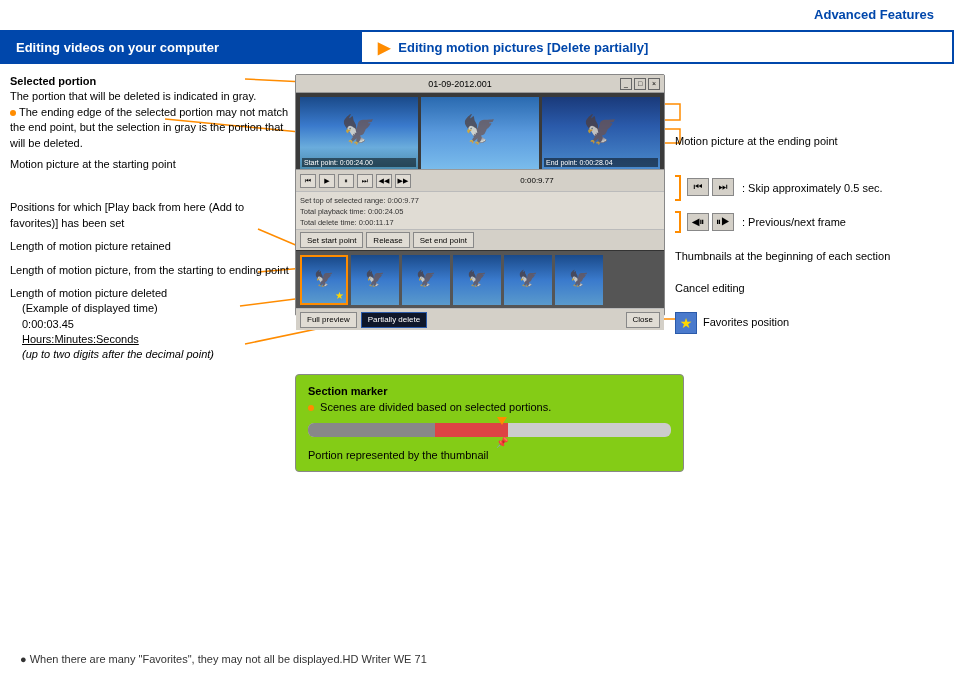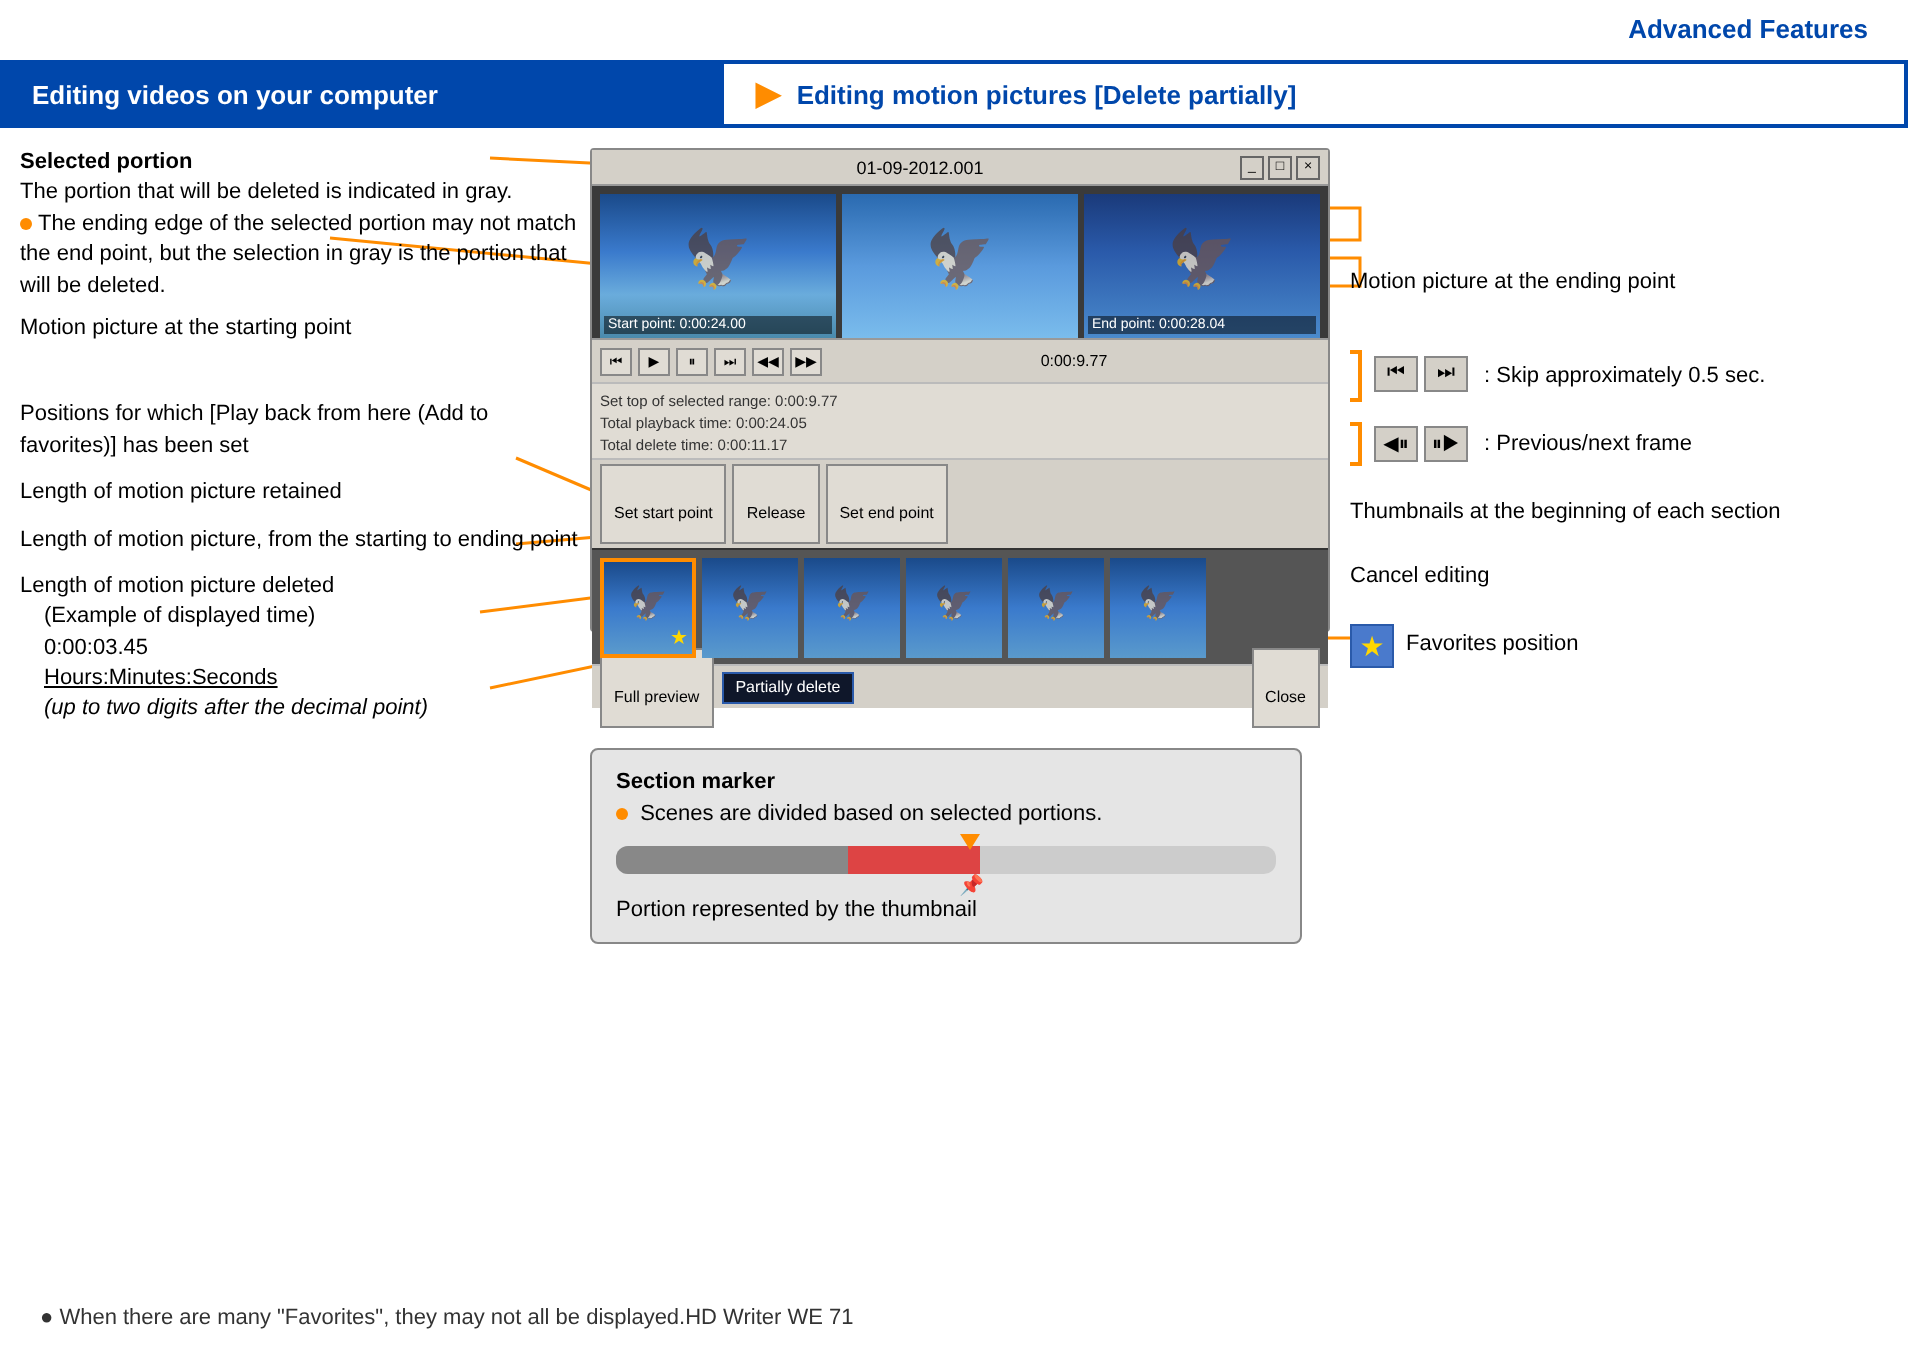--- a/index.html
+++ b/index.html
@@ -96,25 +96,25 @@
       left: 675px;
       top: 10px;
       width: 270px;
     }
 
     
     .section-marker-box {
       position: absolute;
       left: 295px;
       top: 310px;
-      width: 356px;
+      width: 389px;
       border: 1px solid #888;
       border-radius: 4px;
       padding: 10px 12px;
-      background: #e5e5e5;
+      background: #84cc16;
     }
 
     
     .annotation {
       position: relative;
       margin-bottom: 8px;
       font-size: 11px;
       line-height: 1.35;
     }
 
@@ -276,21 +276,21 @@
       color: #fff;
       border: 1px solid #2a5aaa;
       font-size: 8px;
       padding: 2px 6px;
       height: 16px;
     }
     .ui-btn-gray {
       background: #e0dcd4;
       border: 1px solid #888;
       font-size: 8px;
-      padding: 19px 6px;
+      padding: 2px 6px;
       height: 16px;
     }
 
     
     .ann-text {
       font-size: 11px;
       line-height: 1.4;
       color: #000;
     }
 

